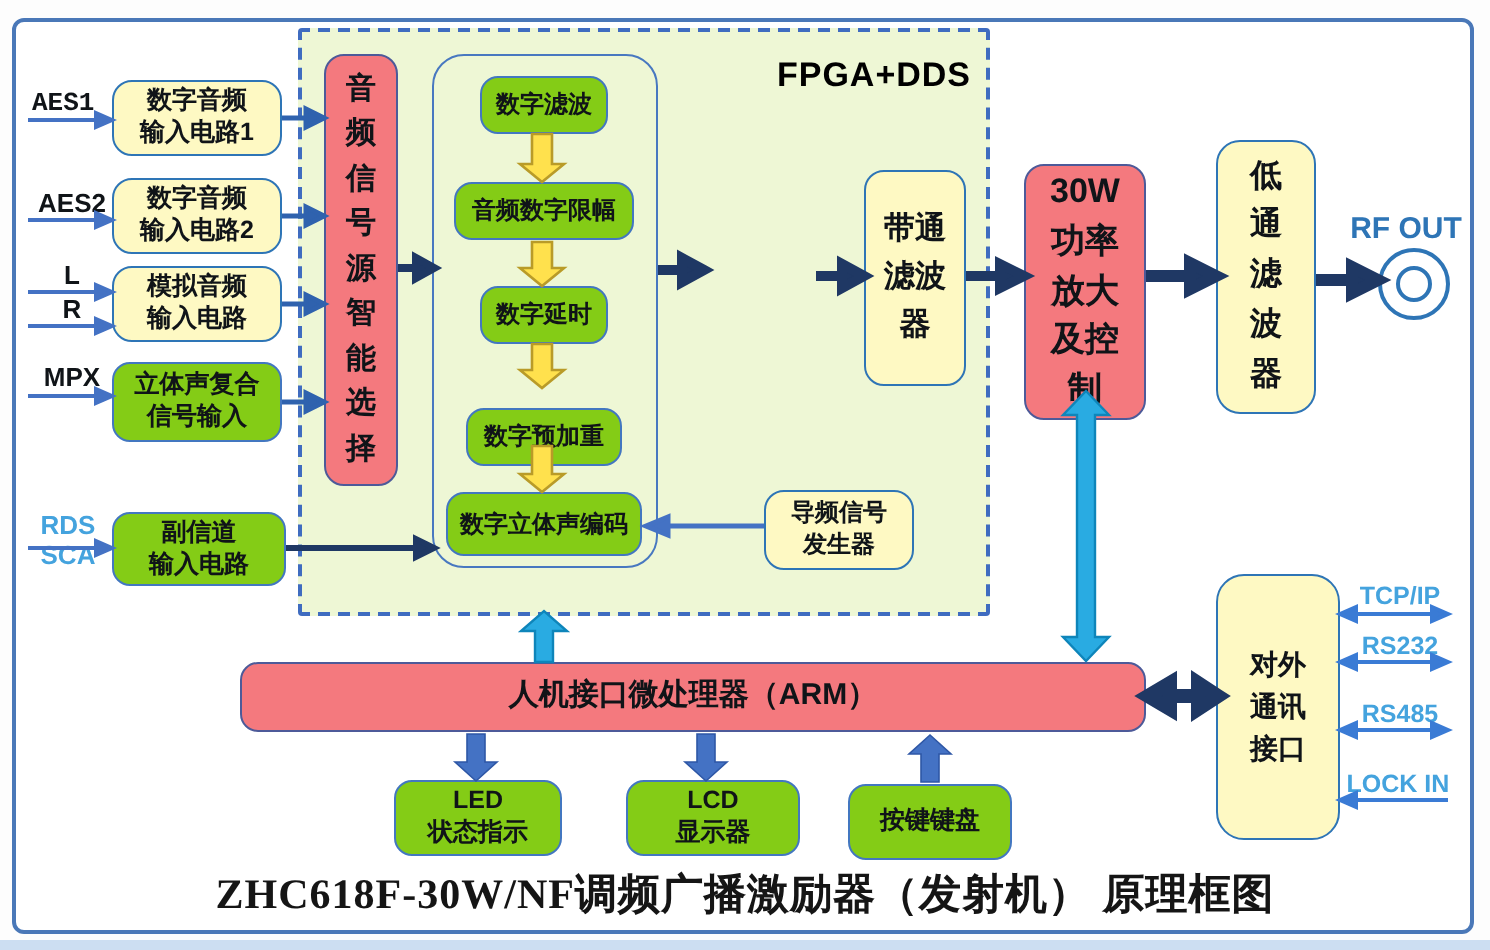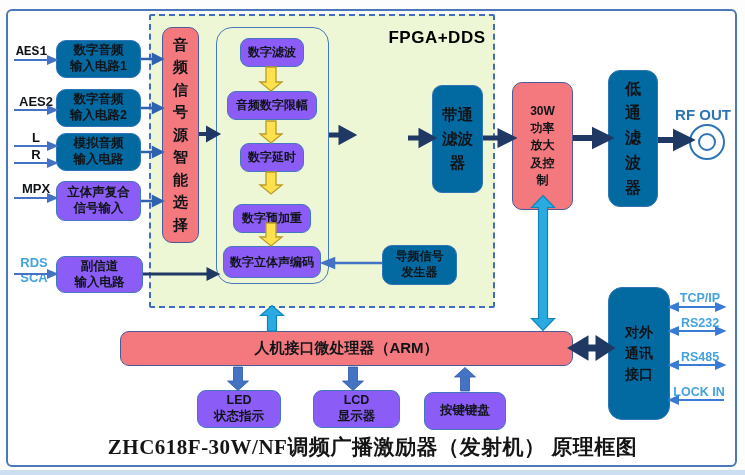--- a/index.html
+++ b/index.html
@@ -5,22 +5,22 @@
   html,body{margin:0;padding:0;background:#ffffff;}
   #stage{position:relative;width:745px;height:475px;background:#fdfdfd;overflow:hidden;
          font-family:"Liberation Sans","DejaVu Sans",sans-serif;color:#101418;}
   .abs{position:absolute;box-sizing:border-box;}
   #frame{left:6px;top:9px;width:731px;height:458px;border:2px solid #4a78b8;border-radius:6px;background:#ffffff;}
   #bottom-strip{left:0;top:470px;width:745px;height:5px;background:#ccdef2;}
   #fpga-region{left:149px;top:14px;width:346px;height:294px;background:#EEF7D5;border:2px dashed #3f6cc0;border-radius:2px;}
   #dsp-group{left:216px;top:27px;width:113px;height:257px;border:1.6px solid #4878c0;border-radius:16px;}
   .box{position:absolute;box-sizing:border-box;display:flex;align-items:center;justify-content:center;
        text-align:center;white-space:pre-line;font-weight:600;line-height:1.25;}
-  .blue{background:#0369a1;border:1.7px solid #2E75B6;border-radius:10px;}
-  .green{background:#8b5cf6;border:1.4px solid #4377c0;border-radius:9px;}
+  .blue{background:#fef9c3;border:1.7px solid #2E75B6;border-radius:10px;}
+  .green{background:#84cc16;border:1.4px solid #4377c0;border-radius:9px;}
   .pink{background:#F4797E;border:1.7px solid #4d5a99;border-radius:10px;}
   .lbl{position:absolute;font-weight:600;white-space:pre-line;}
   .blue-lbl{color:#44A3DE;}
   svg.connectors{position:absolute;left:0;top:0;pointer-events:none;}
   #fpga-label{font-weight:bold;font-size:17px;letter-spacing:.5px;color:#000;}
   #title-row{left:0;top:433px;width:745px;text-align:center;}
   #title-row span{display:inline-block;font-family:"Liberation Serif","DejaVu Serif",serif;
       font-size:21px;font-weight:600;color:#151515;border-bottom:2px solid #222;padding:0 2px 19px 2px;letter-spacing:.5px;}
   #rf-circle{left:689px;top:124px;width:36px;height:36px;border:2.5px solid #2E75B6;border-radius:50%;background:#fff;
       display:flex;align-items:center;justify-content:center;}
@@ -71,21 +71,21 @@
   <div class="box green" style="left:240px;top:143px;width:64px;height:29px;font-size:12px;">数字延时</div>
   <div class="box green" style="left:233px;top:194px;width:78px;height:29px;font-size:12px;margin-top:10px;">数字预加重</div>
   <div class="box green" style="left:223px;top:246px;width:98px;height:32px;font-size:12px;text-align:right;">数字立体声编码</div>
 
   <div class="box blue" style="left:432px;top:85px;width:51px;height:108px;font-size:15.5px;line-height:1.55;">带通
 滤波
 器</div>
   <div class="box blue" style="left:382px;top:245px;width:75px;height:40px;font-size:12px;line-height:1.3;">导频信号
 发生器</div>
 
-  <div class="box pink" style="left:512px;top:82px;width:61px;height:128px;font-size:12px;line-height:1.45;">30W
+  <div class="box pink" style="left:512px;top:82px;width:61px;height:128px;font-size:17px;line-height:1.45;">30W
 功率
 放大
 及控
 制</div>
   <div class="box blue" style="left:608px;top:70px;width:50px;height:137px;font-size:16px;line-height:1.55;border-radius:12px;">低
 通
 滤
 波
 器</div>
   <div class="lbl" style="left:668px;top:106px;width:70px;text-align:center;font-size:15px;color:#2E75B6;font-weight:700;">RF OUT</div>

